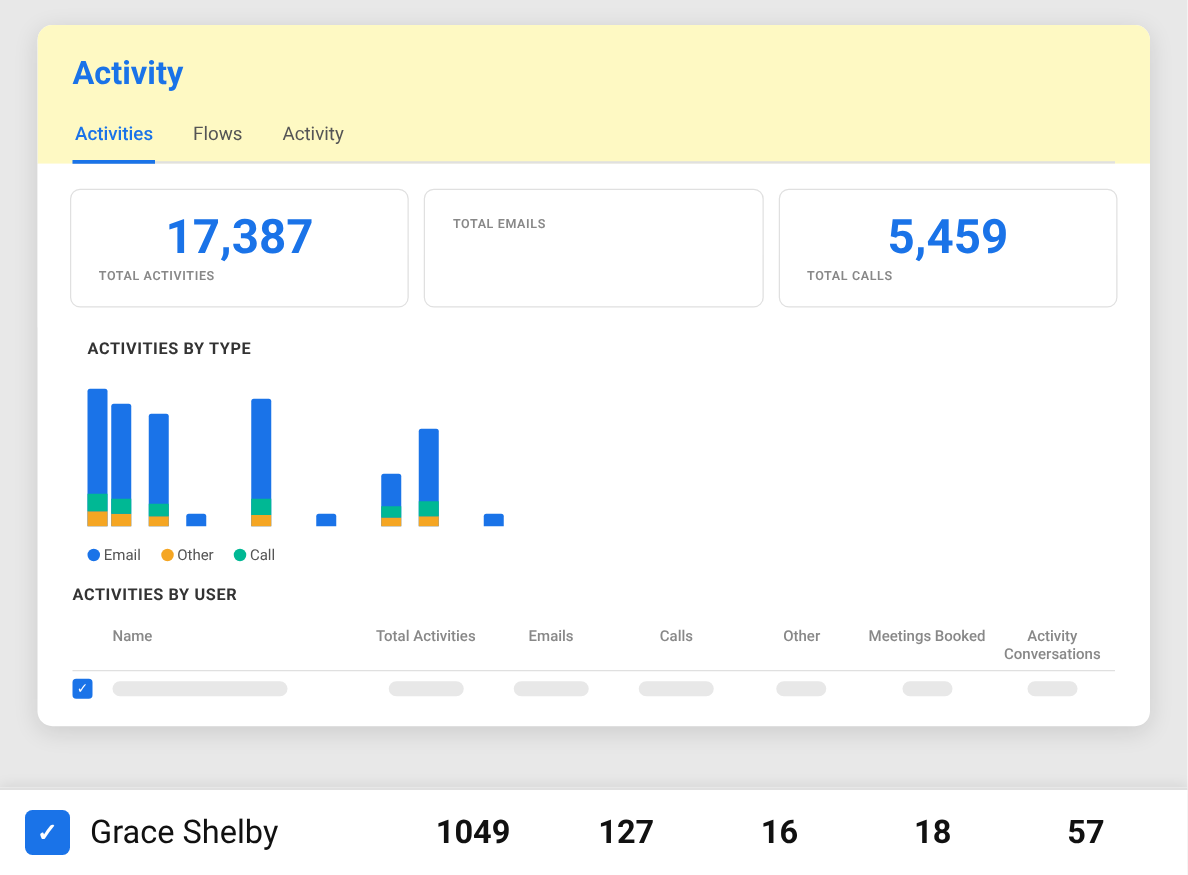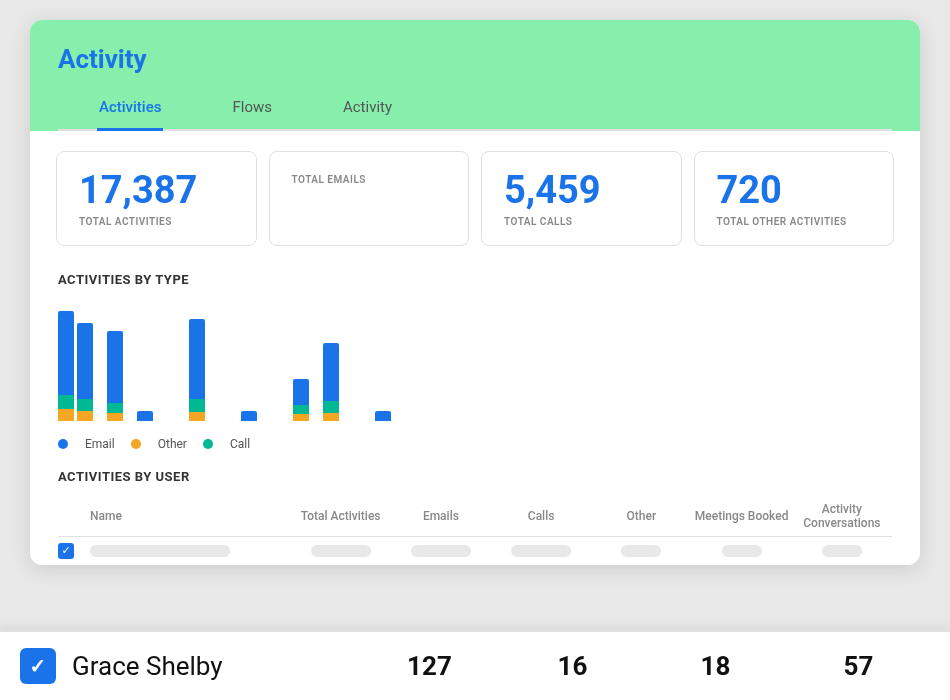--- a/index.html
+++ b/index.html
@@ -13,41 +13,40 @@
     .main-container {
       width: 890px;
       margin: 20px auto;
       background: #fff;
       border-radius: 12px;
       box-shadow: 0 4px 20px rgba(0,0,0,0.12);
       overflow: hidden;
     }
     .header {
       padding: 24px 28px 0 28px;
-      background: #86efac;
+      background: #fef9c3;
     }
     .page-title {
       font-size: 26px;
       font-weight: 700;
       color: #1a73e8;
       margin-bottom: 16px;
     }
     .tabs {
       display: flex;
       gap: 28px;
       border-bottom: 2px solid #e0e0e0;
     }
     .tab {
       padding: 8px 2px 12px;
       font-size: 15px;
       cursor: pointer;
       color: #555;
       border-bottom: 3px solid transparent;
       margin-bottom: -2px;
-      margin-left: 39px;
     }
     .tab.active {
       color: #1a73e8;
       border-bottom: 3px solid #1a73e8;
       font-weight: 500;
     }
     .stats-row {
       display: flex;
       gap: 0;
       padding: 20px 20px 16px 20px;
@@ -58,31 +57,32 @@
       padding: 18px 22px;
       border: 1px solid #e0e0e0;
       border-radius: 8px;
       margin: 0 6px;
     }
     .stat-number {
       font-size: 38px;
       font-weight: 700;
       color: #1a73e8;
       line-height: 1.1;
+      text-align: center;
     }
     .stat-label {
       font-size: 10px;
       font-weight: 600;
       color: #888;
       text-transform: uppercase;
       letter-spacing: 0.5px;
       margin-top: 4px;
     }
     .section {
-      padding: 10px 28px 8px;
+      padding: 10px 40px 8px;
     }
     .section-title {
       font-size: 13px;
       font-weight: 700;
       color: #333;
       text-transform: uppercase;
       letter-spacing: 0.5px;
       margin-bottom: 12px;
     }
     .chart-area {
@@ -106,35 +106,34 @@
     }
     .chart-legend {
       display: flex;
       gap: 16px;
       margin-top: 8px;
       padding-bottom: 4px;
     }
     .legend-item {
       display: flex;
       align-items: center;
-      gap: 17px;
+      gap: 3px;
       font-size: 12px;
       color: #555;
     }
     .legend-dot {
       width: 10px;
       height: 10px;
       border-radius: 50%;
     }
     .table-section {
-      padding: 6px 28px 0;
+      padding: 6px 28px 16px;
     }
     .table-header {
       display: flex;
-      align-items: center;
       padding: 6px 0;
       border-bottom: 1px solid #e0e0e0;
     }
     .col-name { flex: 2; font-size: 12px; color: #888; font-weight: 500; }
     .col-data { flex: 1; font-size: 12px; color: #888; font-weight: 500; text-align: center; }
     .table-row-item {
       display: flex;
       align-items: center;
       padding: 6px 0;
     }
@@ -222,24 +221,20 @@
     <div class="stat-card">
       <div class="stat-number">17,387</div>
       <div class="stat-label">TOTAL ACTIVITIES</div>
     </div>
     <div class="stat-card">
       <div class="stat-label">TOTAL EMAILS</div>
     </div>
     <div class="stat-card">
       <div class="stat-number">5,459</div>
       <div class="stat-label">TOTAL CALLS</div>
-    </div>
-    <div class="stat-card">
-      <div class="stat-number">720</div>
-      <div class="stat-label">TOTAL OTHER ACTIVITIES</div>
     </div>
   </div>
 
   <div class="section">
     <div class="section-title">ACTIVITIES BY TYPE</div>
     <div class="chart-area">
 
       <div class="bar-group">
         <div class="bar" style="height:110px; background:#1a73e8; position:relative;">
           <div style="position:absolute;bottom:0;width:100%;height:12px;background:#f5a623;"></div>
@@ -358,17 +353,18 @@
         </div>
     </div>
   </div>
 </div>
 
 <div class="bottom-bar">
   <div class="bottom-checkbox">
     <span class="bottom-checkmark">✓</span>
   </div>
   <div class="bottom-name">Grace Shelby</div>
+  <div class="bottom-stat">1049</div>
   <div class="bottom-stat">127</div>
   <div class="bottom-stat">16</div>
   <div class="bottom-stat">18</div>
   <div class="bottom-stat">57</div>
 </div>
 
 </body></html>

